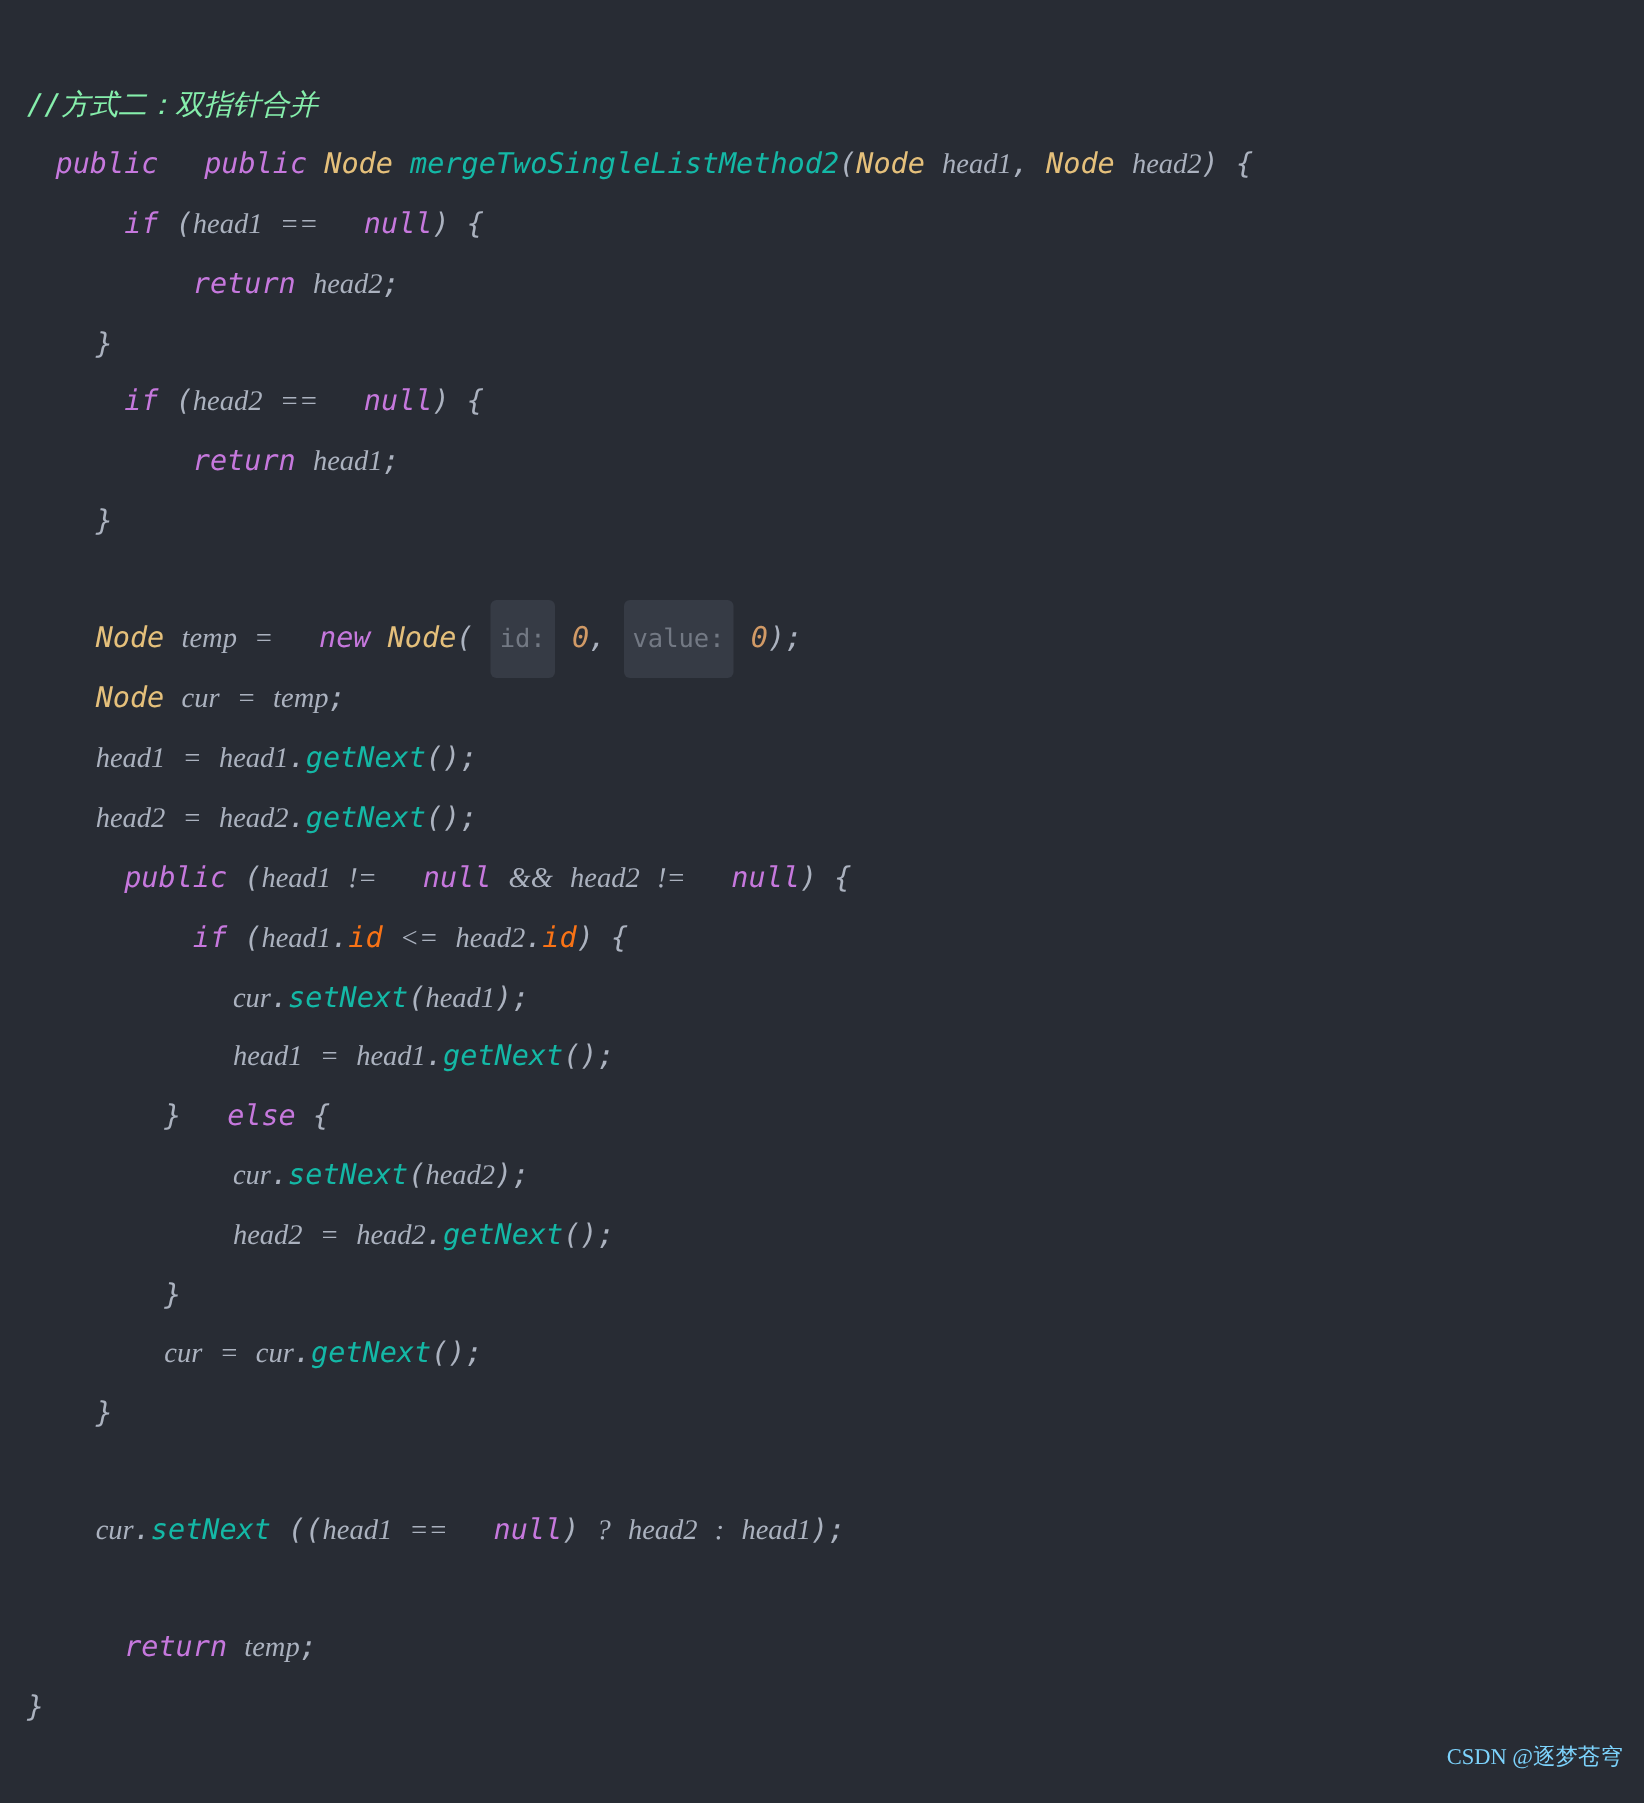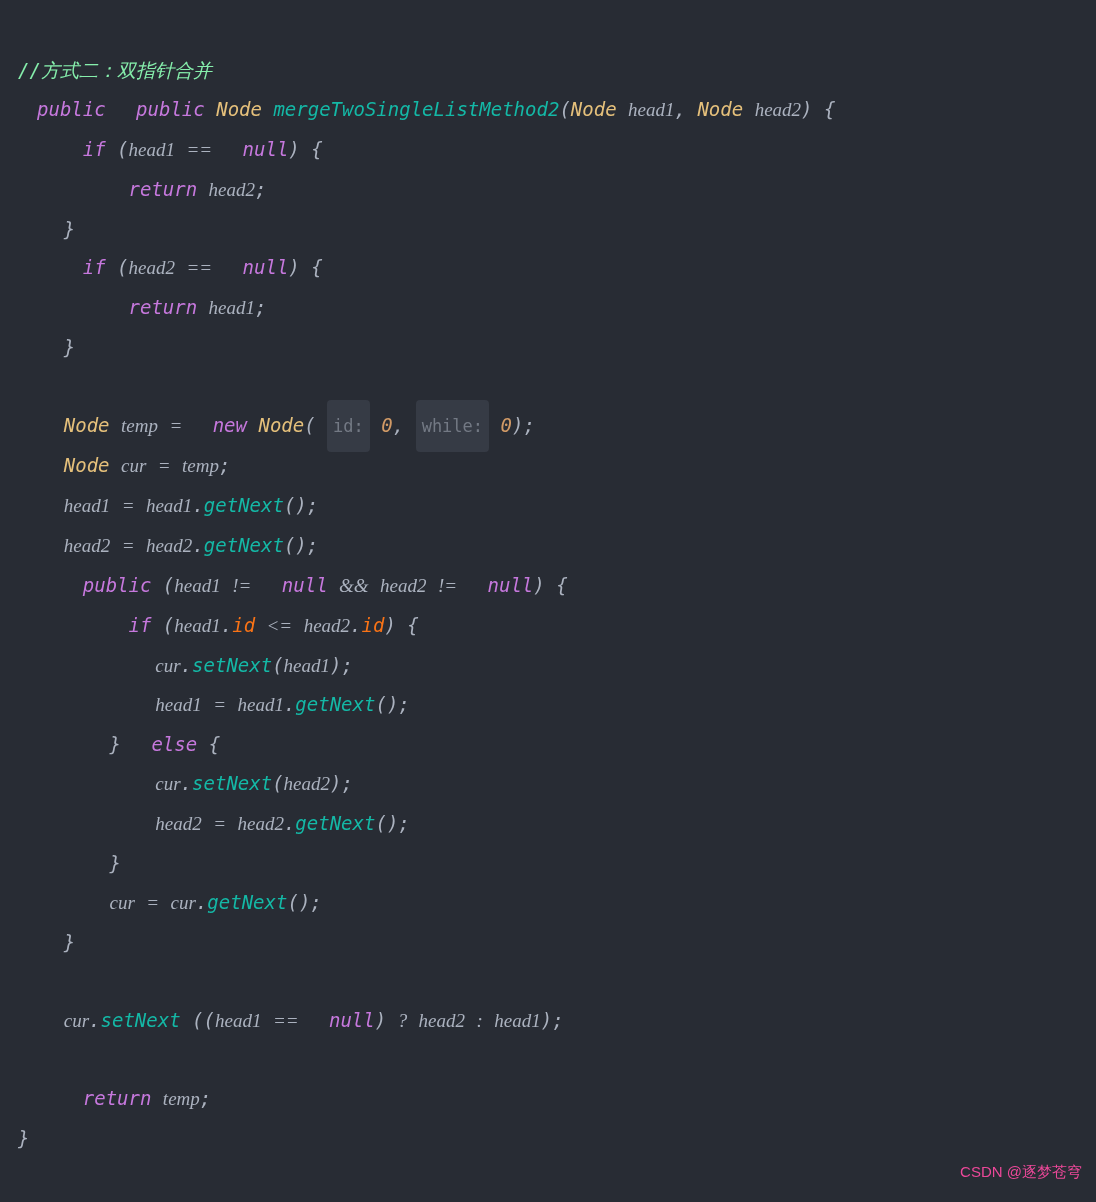--- a/index.html
+++ b/index.html
@@ -35,40 +35,40 @@
       background: #363b45;
       border-radius: 4px;
       padding: 16px 6px;
       font-style: normal;
       font-size: 17px;
     }
     .watermark {
       position: absolute;
       bottom: 10px;
       right: 14px;
-      color: #ec4899;
+      color: #7dd3fc;
       font-size: 15px;
       font-style: normal;
-      font-family: Liberation Sans, sans-serif;
+      font-family: Liberation Serif, serif;
     }
   </style>
 </head>
 <body>
 
 <div class="code-container">
 <span class="comment">//方式二：双指针合并</span>
 <span class="keyword">public</span> <span class="keyword">public</span> <span class="type">Node</span> <span class="method">mergeTwoSingleListMethod2</span><span class="punct">(</span><span class="type">Node</span> <span class="textit">head1</span><span class="punct">,</span> <span class="type">Node</span> <span class="textit">head2</span><span class="punct">)</span> <span class="punct">{</span>
     <span class="keyword">if</span> <span class="punct">(</span><span class="textit">head1</span> <span class="textit">==</span> <span class="keyword">null</span><span class="punct">)</span> <span class="punct">{</span>
         <span class="keyword">return</span> <span class="textit">head2</span><span class="punct">;</span>
     <span class="punct">}</span>
     <span class="keyword">if</span> <span class="punct">(</span><span class="textit">head2</span> <span class="textit">==</span> <span class="keyword">null</span><span class="punct">)</span> <span class="punct">{</span>
         <span class="keyword">return</span> <span class="textit">head1</span><span class="punct">;</span>
     <span class="punct">}</span>
 
-    <span class="type">Node</span> <span class="textit">temp</span> <span class="textit">=</span> <span class="keyword">new</span> <span class="type">Node</span><span class="punct">(</span> <span class="hint">id:</span> <span class="constant">0</span><span class="punct">,</span> <span class="hint">while:</span> <span class="constant">0</span><span class="punct">)</span><span class="punct">;</span>
+    <span class="type">Node</span> <span class="textit">temp</span> <span class="textit">=</span> <span class="keyword">new</span> <span class="type">Node</span><span class="punct">(</span> <span class="hint">id:</span> <span class="constant">0</span><span class="punct">,</span> <span class="hint">value:</span> <span class="constant">0</span><span class="punct">)</span><span class="punct">;</span>
     <span class="type">Node</span> <span class="textit">cur</span> <span class="textit">=</span> <span class="textit">temp</span><span class="punct">;</span>
     <span class="textit">head1</span> <span class="textit">=</span> <span class="textit">head1</span><span class="punct">.</span><span class="method">getNext</span><span class="punct">(</span><span class="punct">)</span><span class="punct">;</span>
     <span class="textit">head2</span> <span class="textit">=</span> <span class="textit">head2</span><span class="punct">.</span><span class="method">getNext</span><span class="punct">(</span><span class="punct">)</span><span class="punct">;</span>
     <span class="keyword">public</span> <span class="punct">(</span><span class="textit">head1</span> <span class="textit">!=</span> <span class="keyword">null</span> <span class="textit">&amp;&amp;</span> <span class="textit">head2</span> <span class="textit">!=</span> <span class="keyword">null</span><span class="punct">)</span> <span class="punct">{</span>
         <span class="keyword">if</span> <span class="punct">(</span><span class="textit">head1</span><span class="punct">.</span><span class="field">id</span> <span class="textit">&lt;=</span> <span class="textit">head2</span><span class="punct">.</span><span class="field">id</span><span class="punct">)</span> <span class="punct">{</span>
             <span class="textit">cur</span><span class="punct">.</span><span class="method">setNext</span><span class="punct">(</span><span class="textit">head1</span><span class="punct">)</span><span class="punct">;</span>
             <span class="textit">head1</span> <span class="textit">=</span> <span class="textit">head1</span><span class="punct">.</span><span class="method">getNext</span><span class="punct">(</span><span class="punct">)</span><span class="punct">;</span>
         <span class="punct">}</span> <span class="keyword">else</span> <span class="punct">{</span>
             <span class="textit">cur</span><span class="punct">.</span><span class="method">setNext</span><span class="punct">(</span><span class="textit">head2</span><span class="punct">)</span><span class="punct">;</span>
             <span class="textit">head2</span> <span class="textit">=</span> <span class="textit">head2</span><span class="punct">.</span><span class="method">getNext</span><span class="punct">(</span><span class="punct">)</span><span class="punct">;</span>

